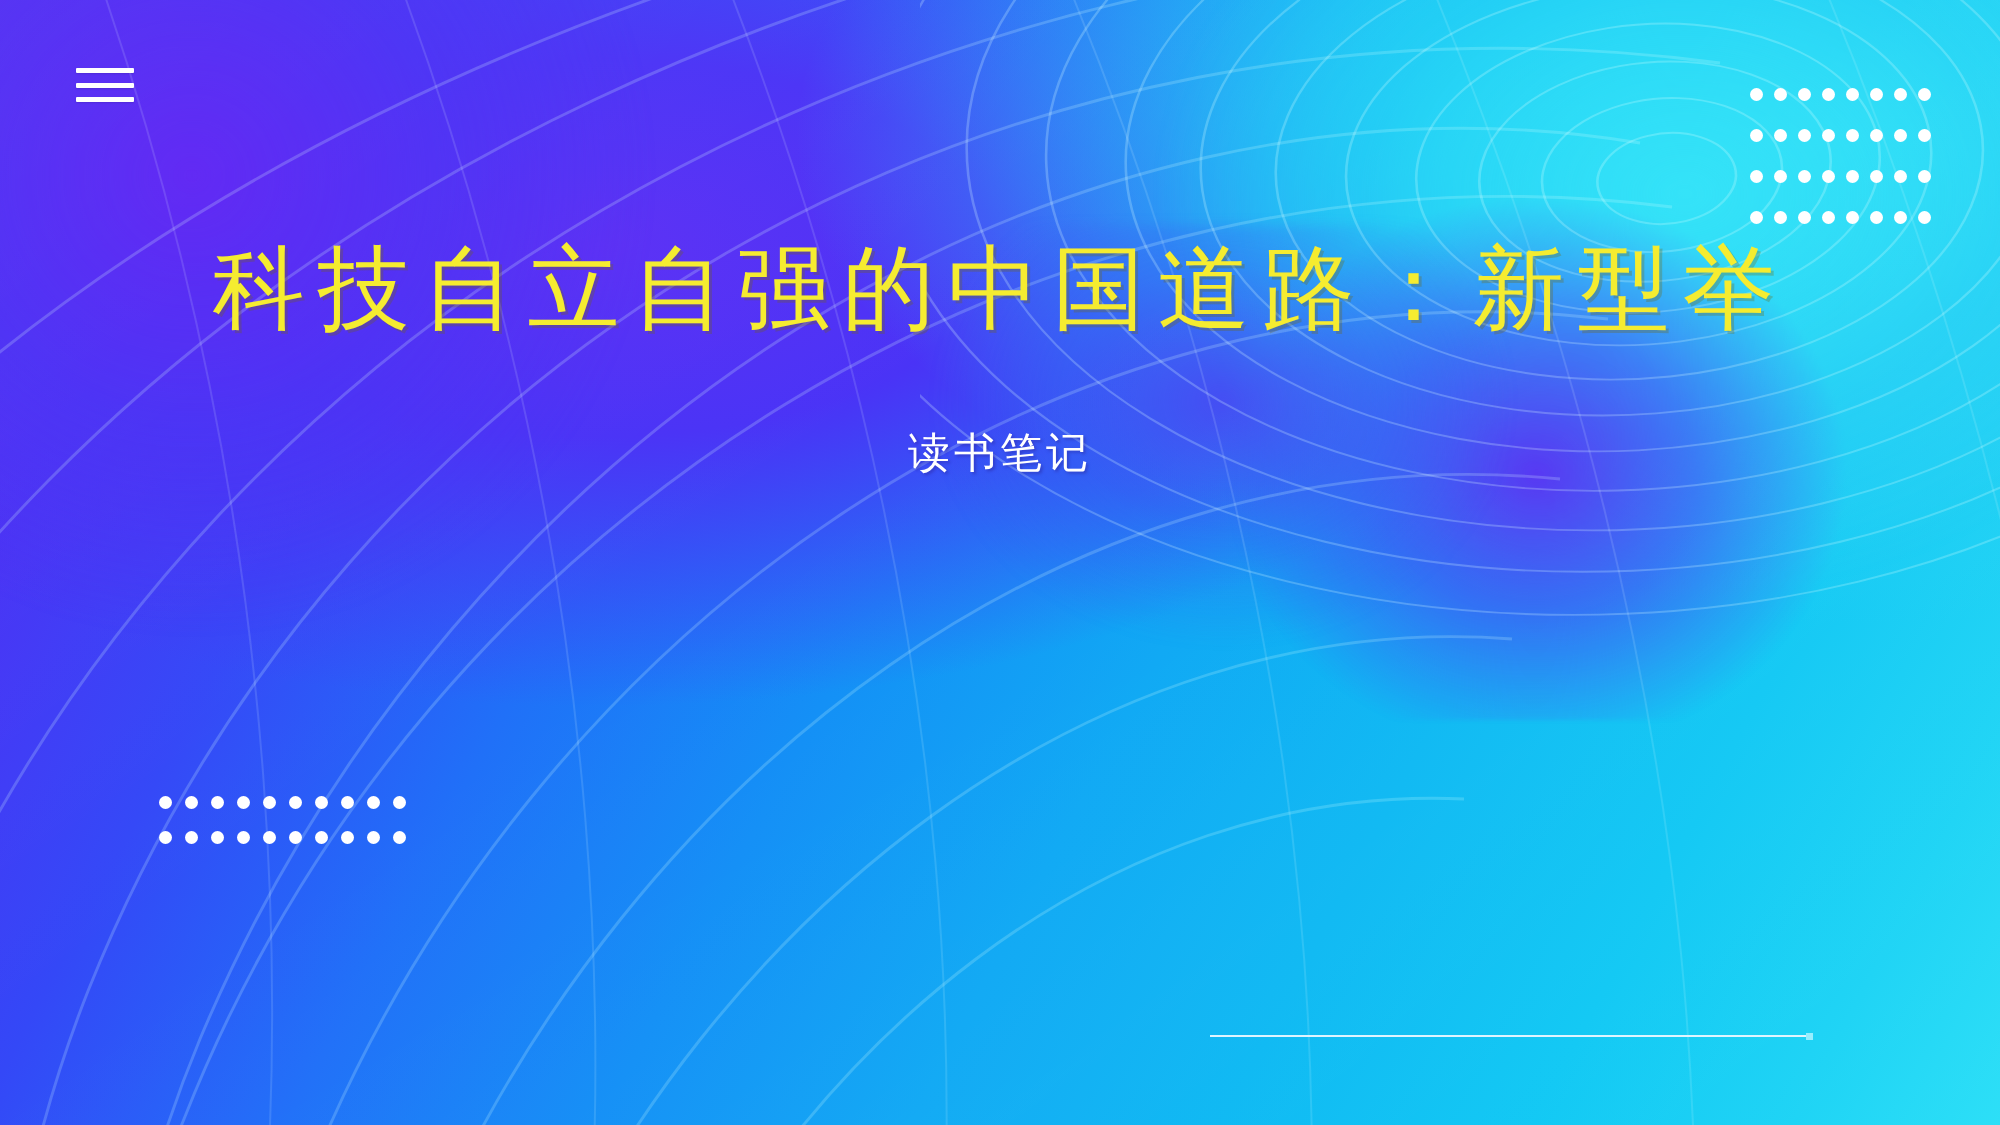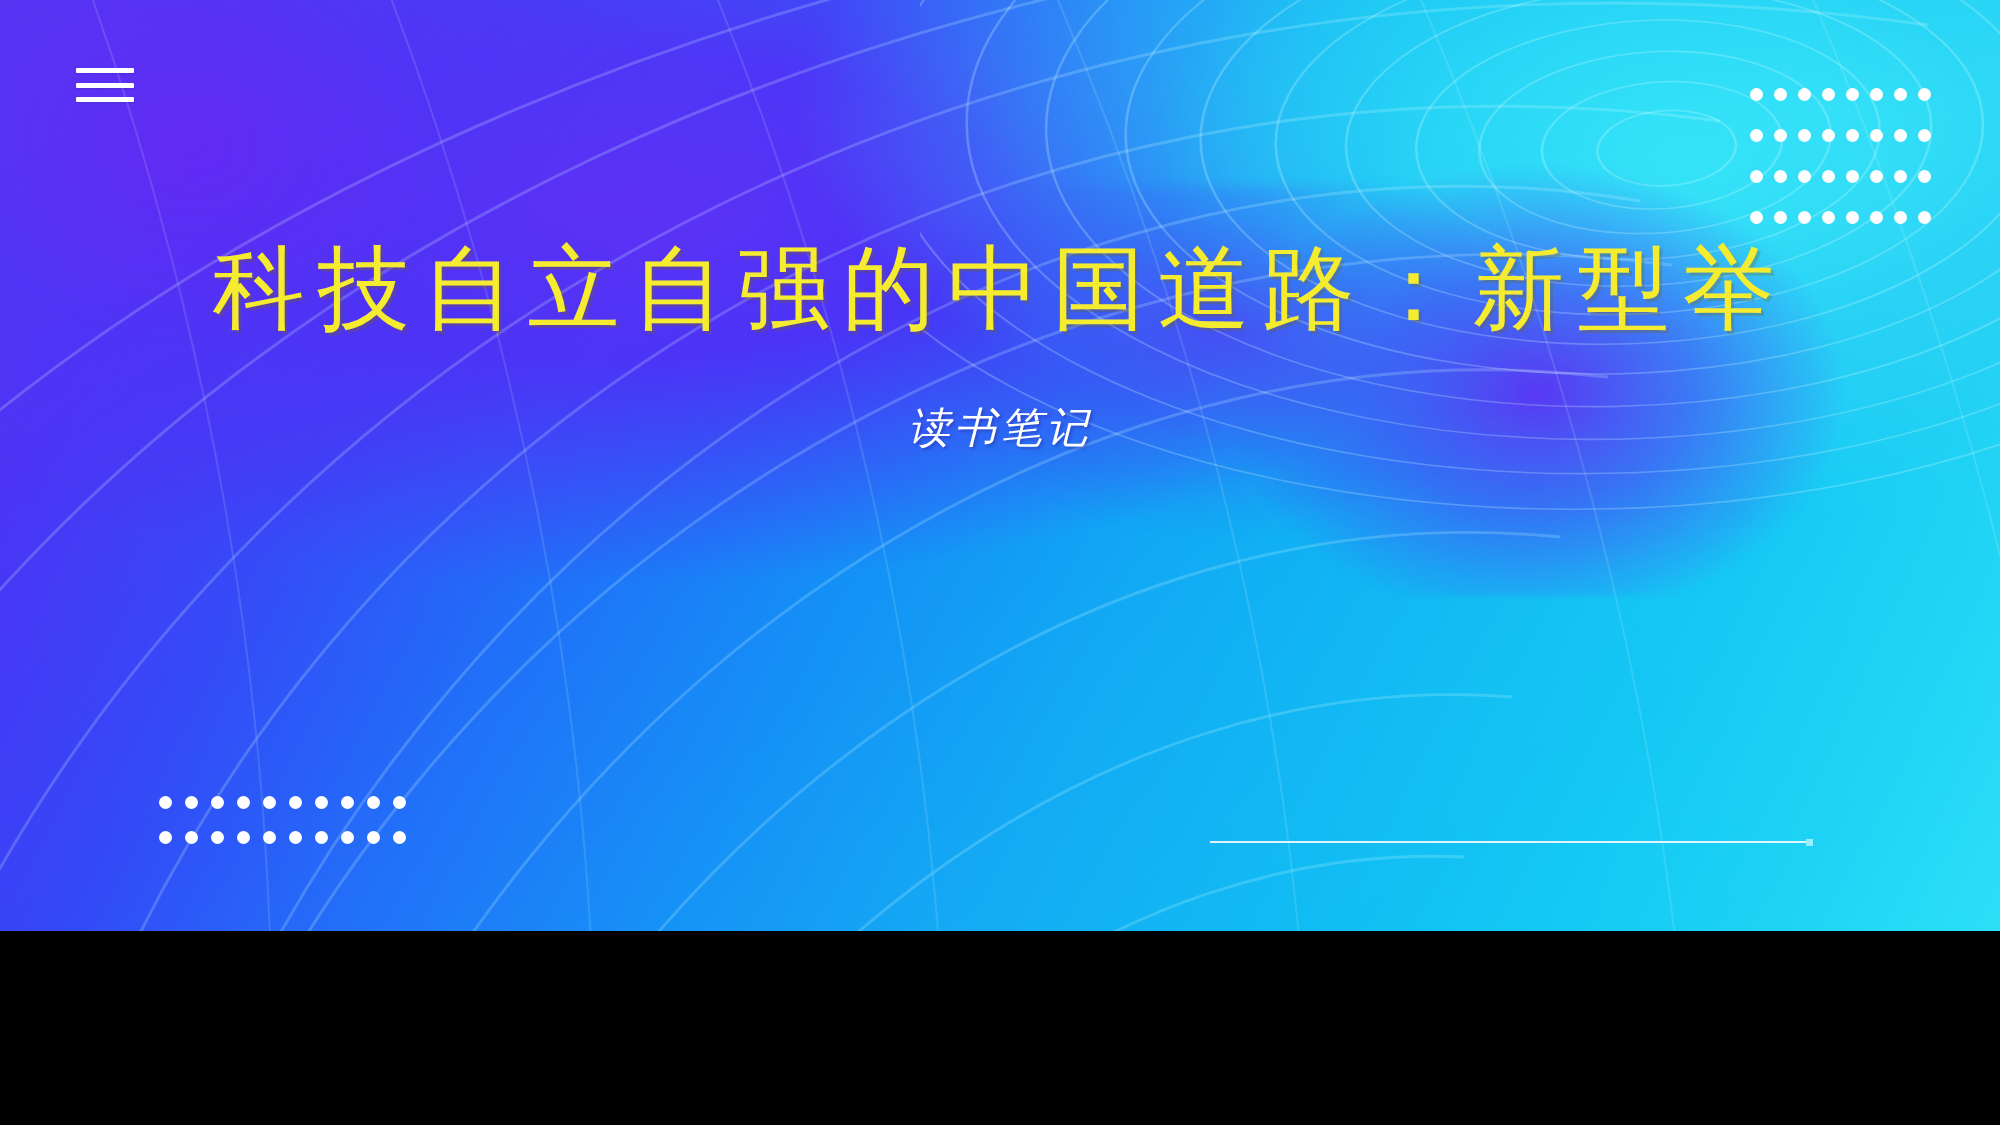--- a/index.html
+++ b/index.html
@@ -3,21 +3,21 @@
 <meta charset="utf-8">
 <style>
   html, body {
     margin: 0;
     padding: 0;
     background: #000;
   }
   #slide {
     position: relative;
     width: 2000px;
-    height: 931px;
+    height: 1125px;
     overflow: hidden;
     font-family: "Liberation Sans", sans-serif;
     background: #be185d;
   }
 
   
   .bg-base {
     position: absolute;
     inset: 0;
     background:
@@ -160,28 +160,27 @@
     line-height: 1.13;
     color: #f5ec30;
     letter-spacing: 13px;
     text-shadow: 3px 3px 0 rgba(120,100,0,0.28);
     white-space: nowrap;
   }
   .title .ln { display: block; }
   .title .ln2 { letter-spacing: 11px; }
 
   .subtitle {
-    margin: 58px 0 0 0;
+    margin: 83px 0 0 0;
     font-family: "Liberation Sans", sans-serif;
     font-weight: 400;
     font-size: 42px;
     color: #ffffff;
     letter-spacing: 4px;
     text-shadow: 2px 2px 3px rgba(40,20,120,0.35);
-    font-style: italic;
   }
 
   
   .bottom-rule {
     position: absolute;
     right: 190px;
     bottom: 88px;
     width: 600px;
     height: 2px;
     background: #eaf7ff;

